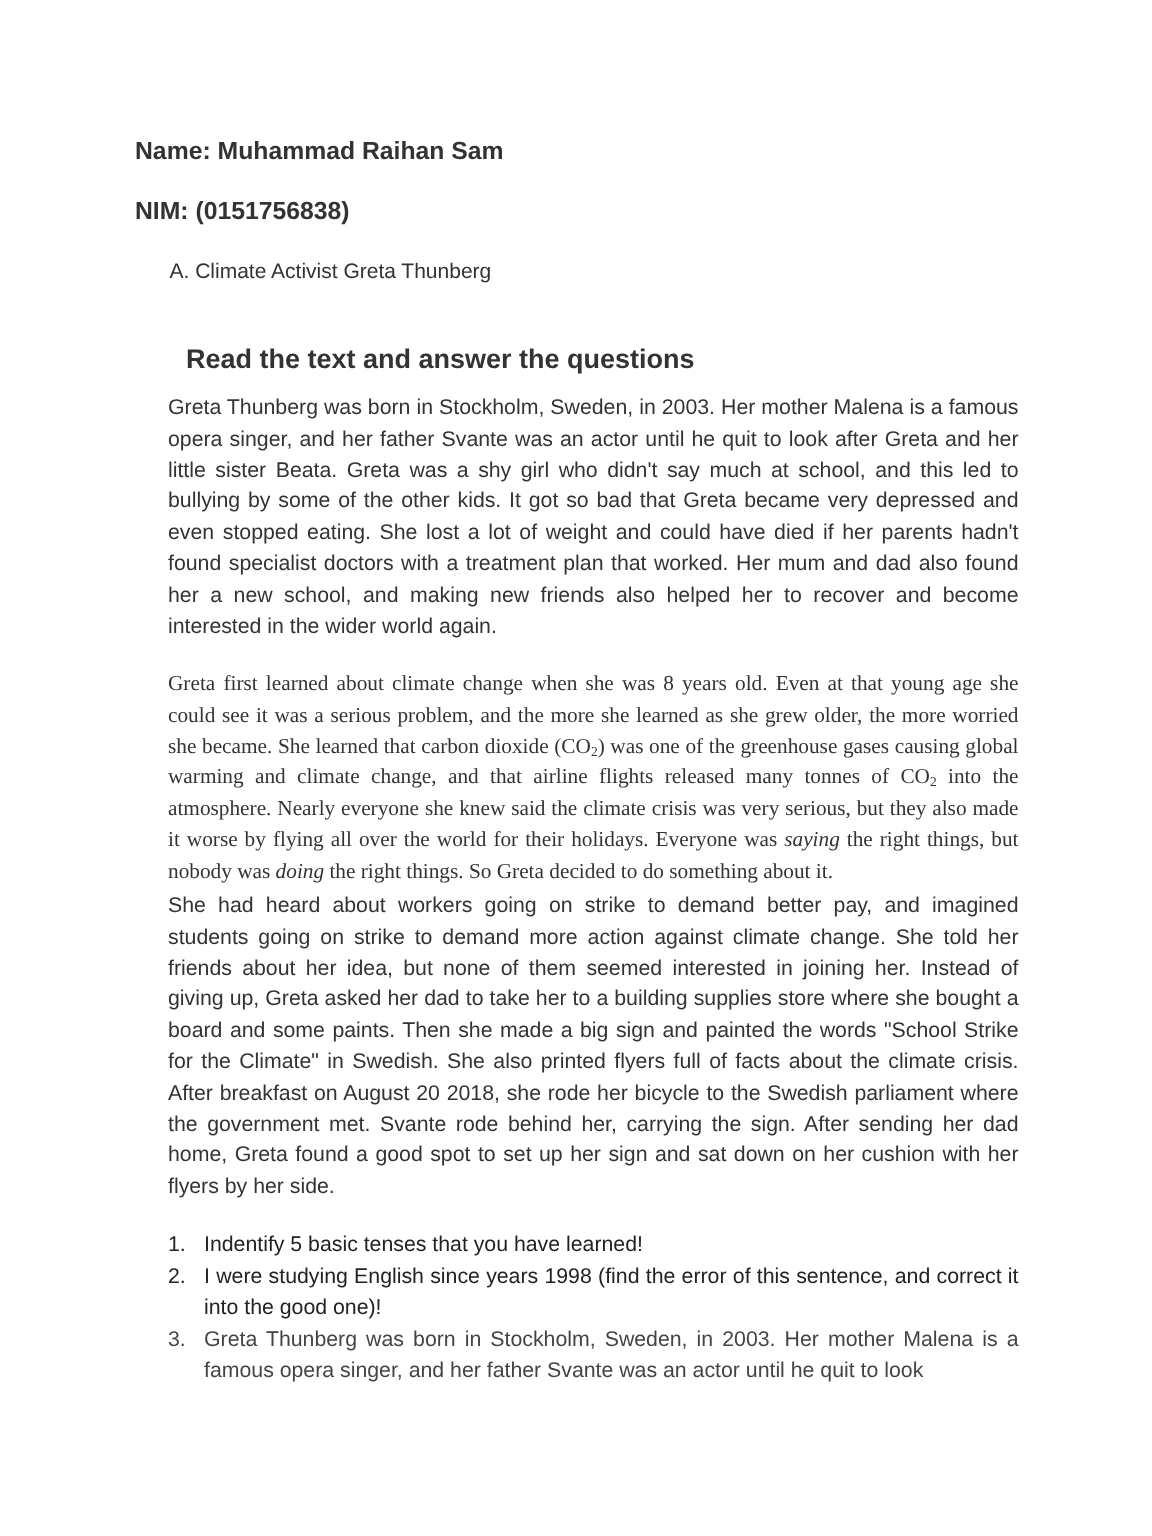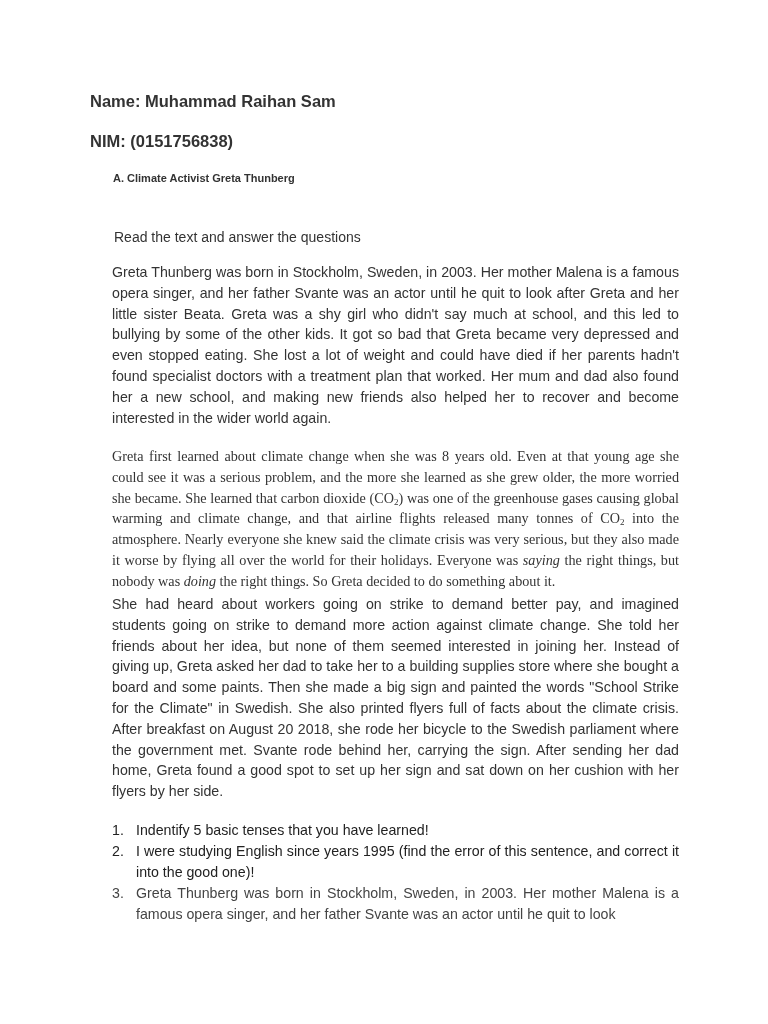--- a/index.html
+++ b/index.html
@@ -12,25 +12,25 @@
   .name-line {
     position: absolute; left: 90px; top: 92px;
     font-size: 16.5px; font-weight: bold; color: #333;
   }
   .nim-line {
     position: absolute; left: 90px; top: 132px;
     font-size: 16.5px; font-weight: bold; color: #333;
   }
   .section-title {
     position: absolute; left: 113px; top: 172px;
-    font-size: 11px; font-weight: bold; color: #333;
+    font-size: 14px; font-weight: normal; color: #333;
   }
   .instruction {
-    position: absolute; left: 114px; top: 229px;
-    font-size: 14px; font-weight: normal; color: #333;
+    position: absolute; left: 124px; top: 229px;
+    font-size: 18px; font-weight: bold; color: #333;
   }
   .para {
     position: absolute; left: 112px; width: 567px;
     font-size: 14.2px; line-height: 20.8px; text-align: justify;
     color: #333;
   }
   .p1 { top: 262px; }
   .p2 { top: 446px; font-family: Liberation Serif, serif; }
   .p3 { top: 594px; }
   .para i { font-style: italic; }
@@ -59,20 +59,20 @@
 
   <p class="para p3" style="margin:0">She had heard about workers going on strike to demand better pay, and imagined students going on strike to demand more action against climate change. She told her friends about her idea, but none of them seemed interested in joining her. Instead of giving up, Greta asked her dad to take her to a building supplies store where she bought a board and some paints. Then she made a big sign and painted the words "School Strike for the Climate" in Swedish. She also printed flyers full of facts about the climate crisis. After breakfast on August 20 2018, she rode her bicycle to the Swedish parliament where the government met. Svante rode behind her, carrying the sign. After sending her dad home, Greta found a good spot to set up her sign and sat down on her cushion with her flyers by her side.</p>
 
   <ol class="questions">
     <li class="q1">
       <span class="num">1.</span>
       <span>Indentify 5 basic tenses that you have learned!</span>
     </li>
     <li class="q2">
       <span class="num">2.</span>
-      <span>I were studying English since years 1995  (find the error of this sentence, and correct it into the good one)!</span>
+      <span>I were studying English since years 1998  (find the error of this sentence, and correct it into the good one)!</span>
     </li>
     <li class="q3">
       <span class="num">3.</span>
       <span>Greta Thunberg was born in Stockholm, Sweden, in 2003. Her mother Malena is a famous opera singer, and her father Svante was an actor until he quit to look</span>
     </li>
   </ol>
 </div>
 
 </body></html>

